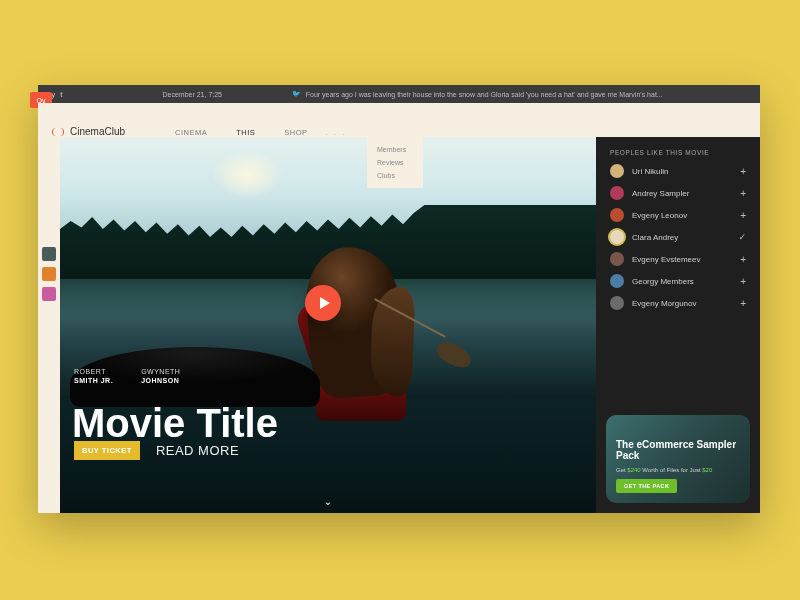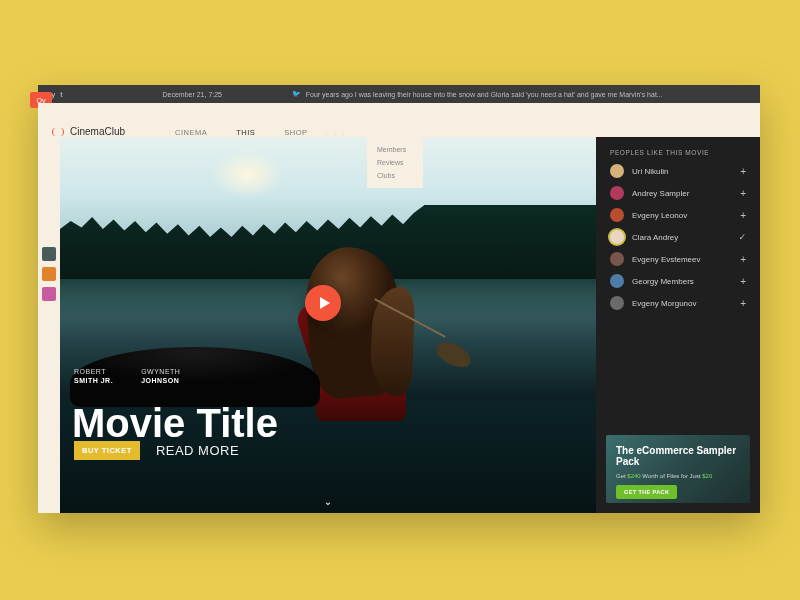--- a/index.html
+++ b/index.html
@@ -288,27 +288,28 @@
 }
 .people { padding: 0 14px; display: flex; flex-direction: column; gap: 8px; }
 .person { display: flex; align-items: center; gap: 8px; font-size: 8px; cursor: pointer; }
 .avatar { width: 14px; height: 14px; border-radius: 50%; flex-shrink: 0; }
 .plus { margin-left: auto; color: #bdbdbd; font-size: 10px; }
 .check { margin-left: auto; color: #bdbdbd; font-size: 9px; }
 .person.active .avatar { box-shadow: 0 0 0 2px #cebd4d; }
 
 .promo {
   margin: auto 10px 10px;
-  height: 68px;
+  height: 88px;
   background: linear-gradient(135deg, #3b6f6e 0%, #2a4948 50%, #1c302f 100%);
-  border-radius: 2px;
+  border-radius: 10px;
   padding: 10px 10px;
   color: #fff;
   display: flex; flex-direction: column; gap: 6px;
   position: relative;
+  justify-content: flex-end;
 }
 .promo-title { font-size: 10px; font-weight: 700; line-height: 1.1; }
 .promo-sub { font-size: 6px; color: #d2d2d2; }
 .promo-sub .g { color: #7fd85d; }
 .promo-cta {
   display: inline-block;
   background: #6fbf2c;
   color: #fff;
   font-size: 5.5px;
   font-weight: 700;

